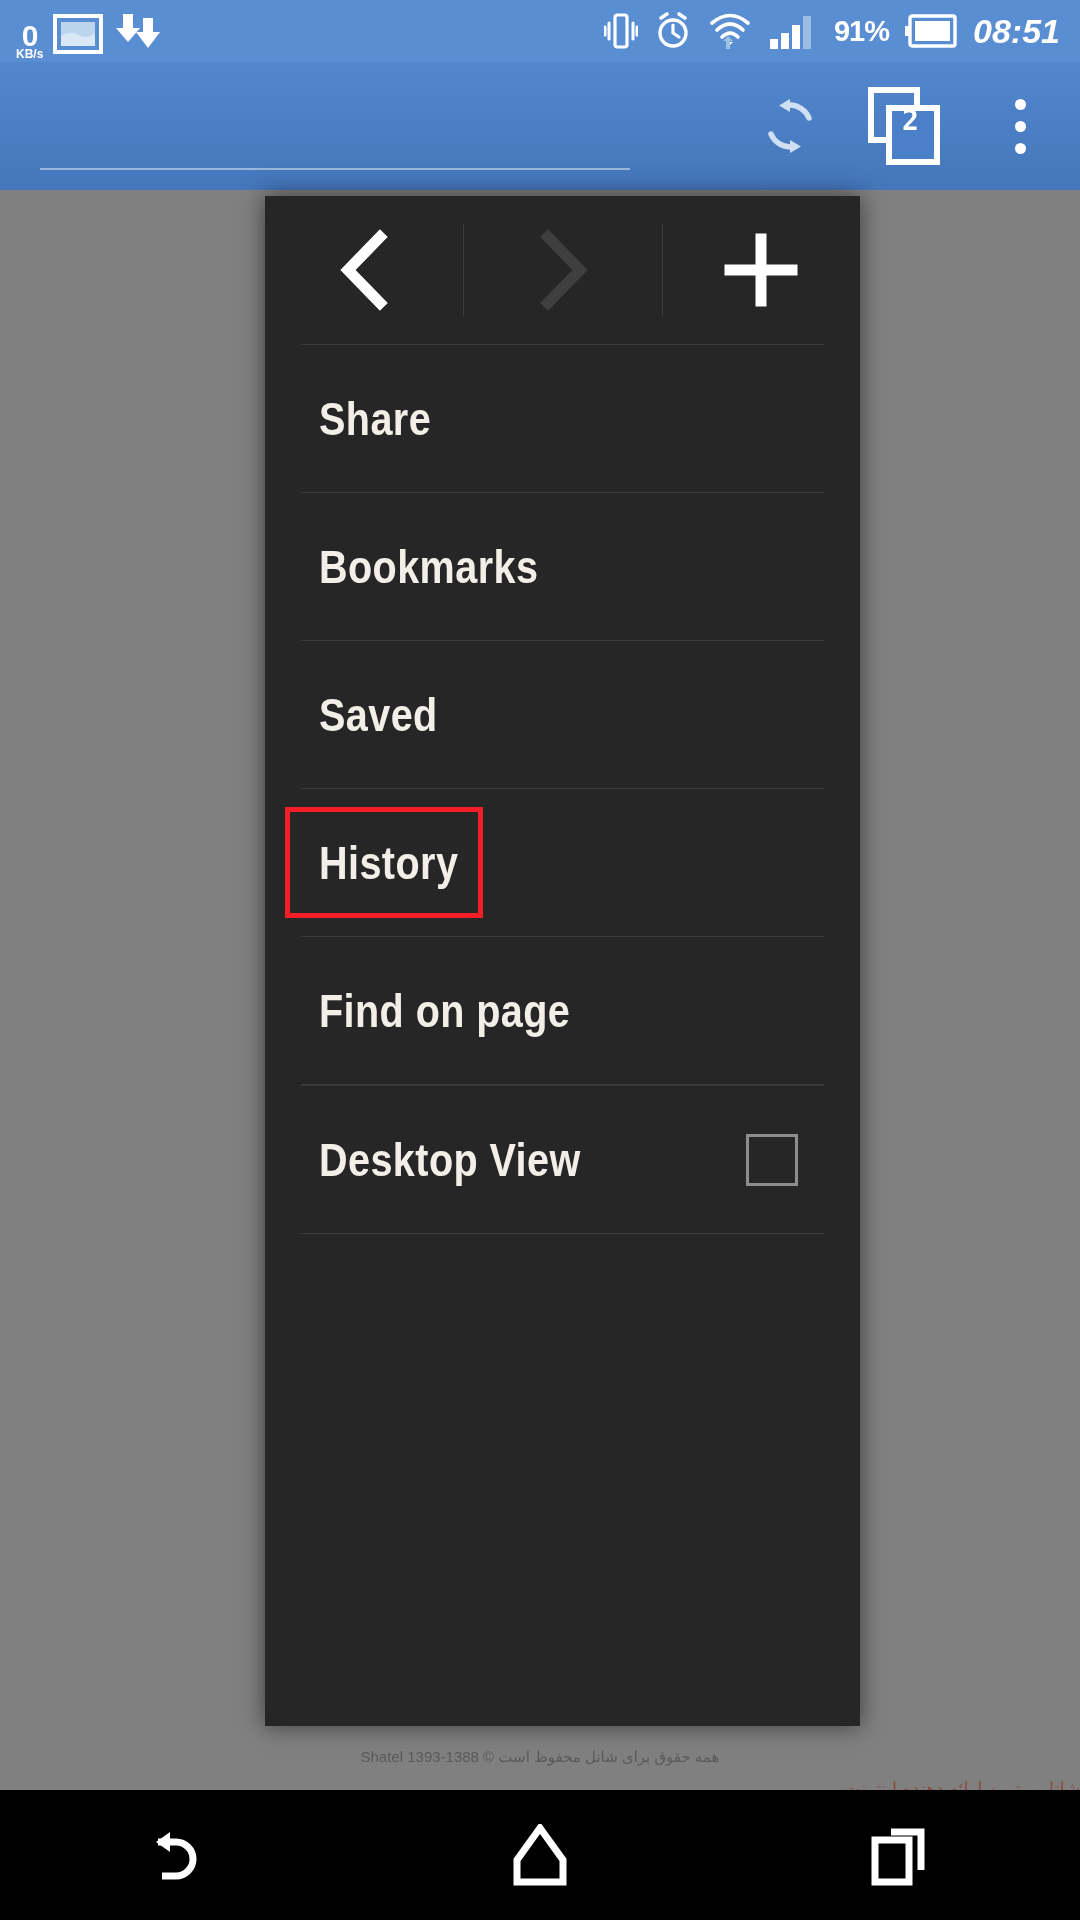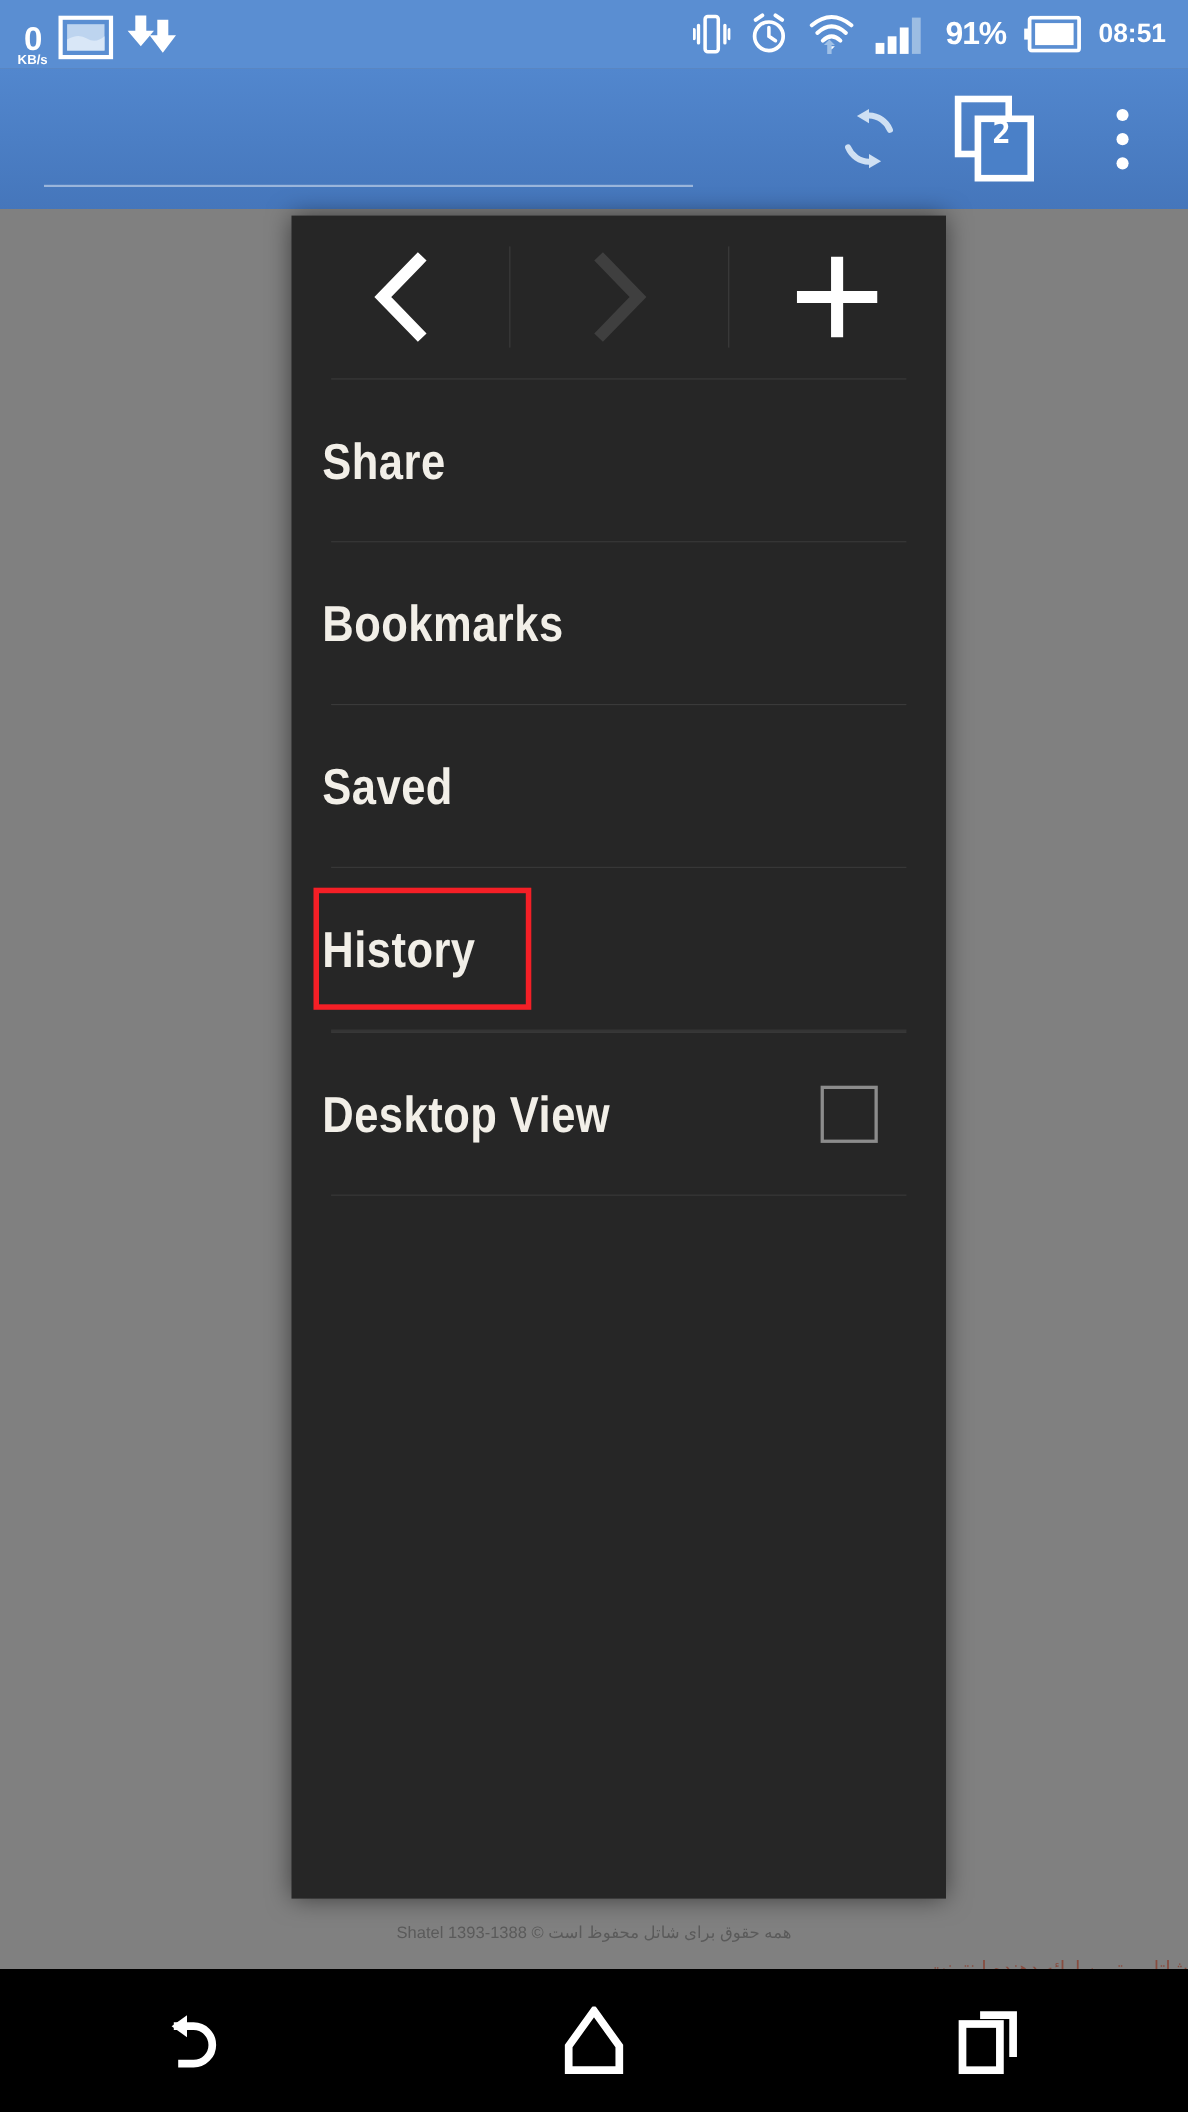--- a/index.html
+++ b/index.html
@@ -16,21 +16,21 @@
     background:#5a8ed2; display:flex; align-items:center;
   }
   .sb-left { display:flex; align-items:flex-end; padding-left:16px; gap:10px; height:62px; }
   .netspeed { display:flex; flex-direction:column; align-items:center; line-height:1;
               color:#fff; padding-bottom:2px; }
   .netspeed .n { font-size:30px; font-weight:bold; letter-spacing:-1px; }
   .netspeed .u { font-size:12px; font-weight:bold; margin-top:-3px; }
   .sb-icon { display:flex; align-items:center; justify-content:center; }
   .sb-right { margin-left:auto; display:flex; align-items:center; gap:16px; padding-right:20px; }
   .batt-pct { color:#fff; font-size:29px; font-weight:bold; letter-spacing:-1px; }
-  .clock { color:#fff; font-size:24px; font-weight:bold; letter-spacing:0px; }
+  .clock { color:#fff; font-size:34px; font-weight:bold; letter-spacing:0px;font-style:italic; }
 
   
   #browserbar {
     position:absolute; left:0; top:62px; width:1080px; height:128px;
     background:linear-gradient(#5287ce,#4576bb);
   }
   #urlbar-line { position:absolute; left:40px; top:106px; width:590px; height:2px;
                  background:rgba(255,255,255,.45); }
   #chrome-actions { position:absolute; right:0; top:0; height:128px;
                     display:flex; align-items:center; gap:0; }
@@ -64,21 +64,21 @@
   }
   #navrow { height:148px; display:flex; align-items:center; }
   .nav-cell { flex:1; height:108px; display:flex; align-items:center; justify-content:center;
               position:relative; }
   .nav-cell + .nav-cell:before {
     content:""; position:absolute; left:0; top:8px; bottom:8px; width:1px; background:#3d3d3d;
   }
   .chev { display:block; }
   .menu-sep { height:1px; background:#3a3a3a; margin:0 36px; }
   .menu-item {
-    height:147px; display:flex; align-items:center; padding:0 28px;
+    height:147px; display:flex; align-items:center; padding:0 54px;
     position:relative;
   }
   .menu-item .label {
     color:#f2efe8; font-size:46px; font-weight:bold;
     font-family:"Liberation Sans", sans-serif;
     transform:scaleX(.86); transform-origin:left center;
     letter-spacing:.5px;
   }
   .checkbox {
     position:absolute; right:62px; top:50%; transform:translateY(-50%);
@@ -246,20 +246,23 @@
     <div class="menu-item">
       <span class="label">Saved</span>
     </div>
     <div class="menu-sep"></div>
 
     <div class="menu-item">
       <span class="label">History</span>
     </div>
     <div class="menu-sep"></div>
 
+    <div class="menu-item">
+      <span class="label">Find on page</span>
+    </div>
     <div class="menu-sep"></div>
 
     <div class="menu-sep"></div>
 
     <div class="menu-item">
       <span class="label">Desktop View</span>
       <span class="checkbox"></span>
     </div>
     <div class="menu-sep"></div>
 

